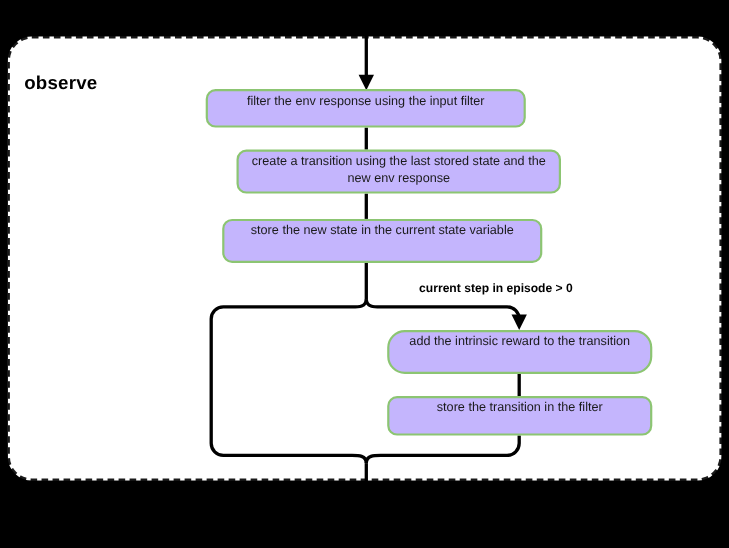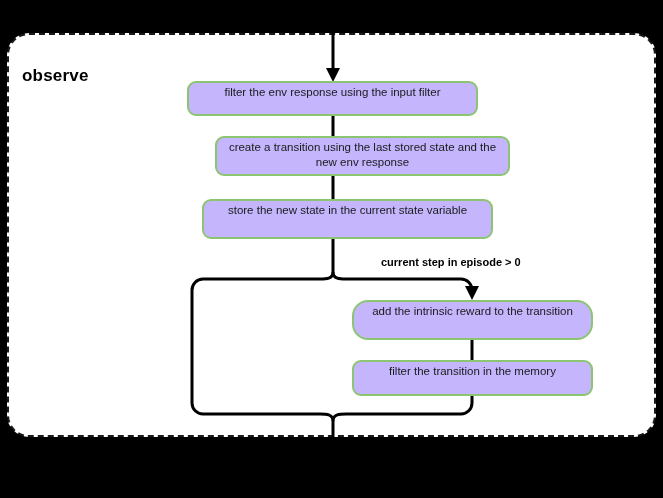--- a/index.html
+++ b/index.html
@@ -128,16 +128,16 @@
 
   <div class="node" style="left:187px; top:199px; width:291px; height:40px;margin-left:15px;">
     <span>store the new state in the current state variable</span>
   </div>
 
   <div class="node" style="left:352px; top:300px; width:241px; height:40px;border-radius:16px;">
     <span>add the intrinsic reward to the transition</span>
   </div>
 
   <div class="node" style="left:352px; top:360px; width:241px; height:36px;">
-    <span>filter the transition in the memory</span>
+    <span>store the transition in the filter</span>
   </div>
 
 </div>
 
 </body></html>

